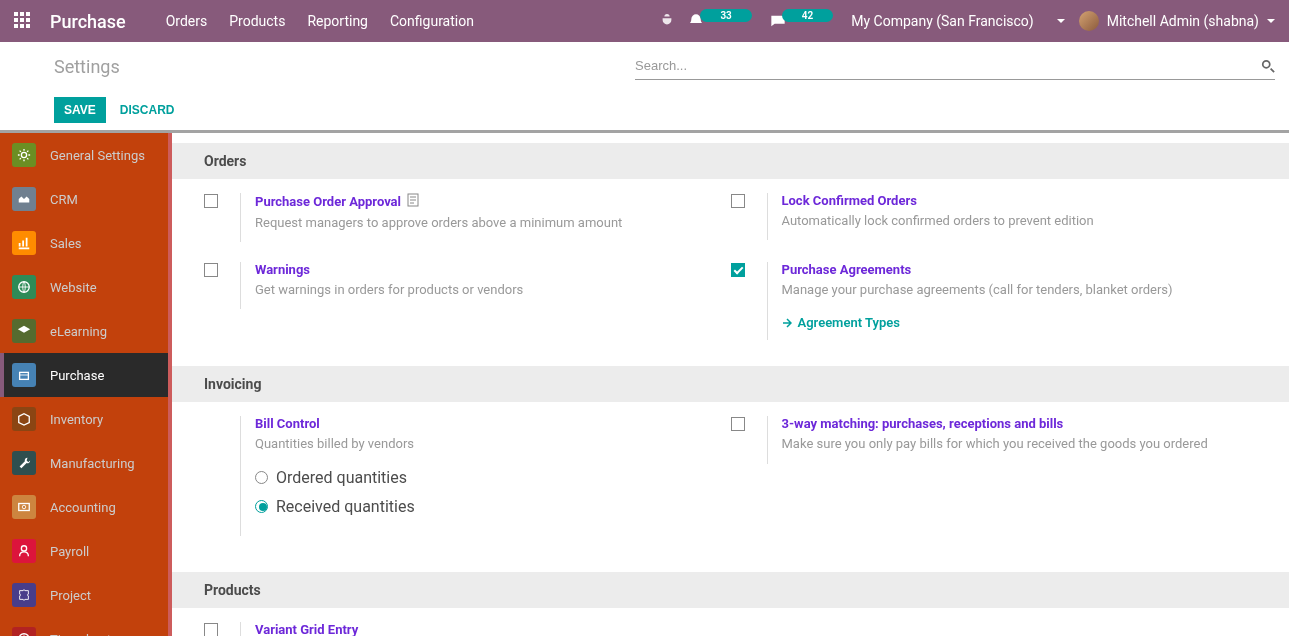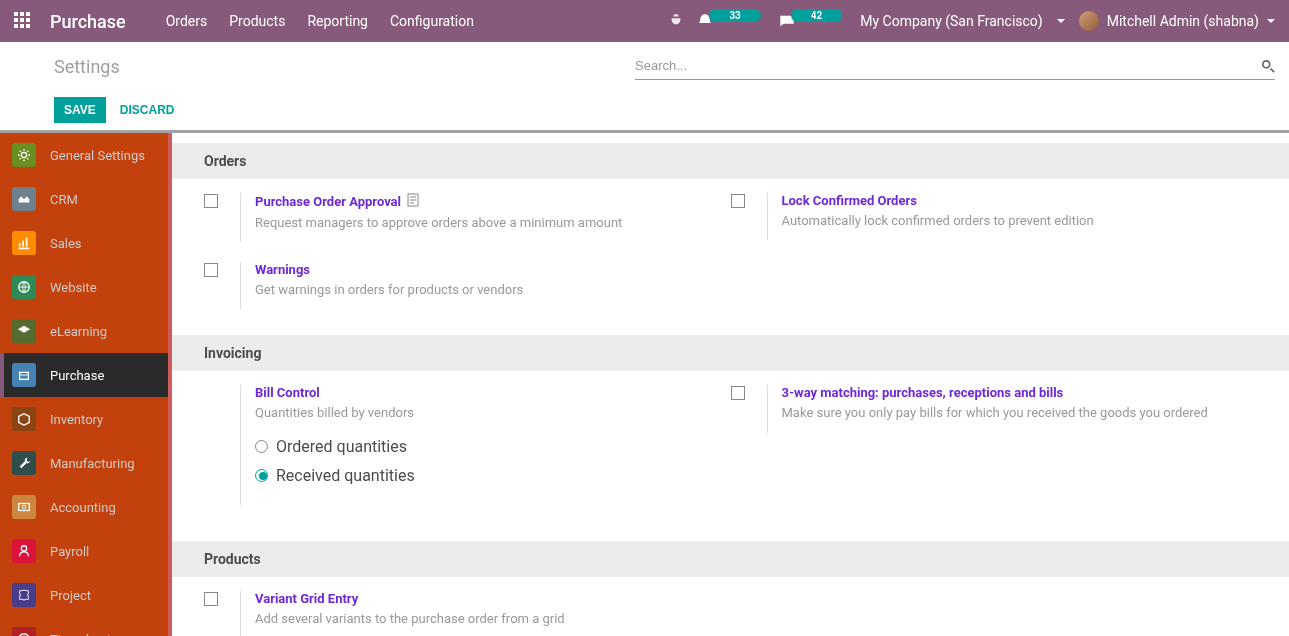--- a/index.html
+++ b/index.html
@@ -10,21 +10,21 @@
 .apps-grid { width: 18px; height: 18px; display: grid; grid-template-columns: repeat(3,4px); grid-template-rows: repeat(3,4px); gap: 2px; cursor: pointer; margin-right: 18px; }
 .apps-grid span { background: #fff; width: 4px; height: 4px; }
 .app-name { font-size: 18px; font-weight: 500; margin-right: 40px; }
 .nav-menu { display: flex; gap: 22px; }
 .nav-menu div { font-size: 14px; color: #fff; cursor: pointer; }
 .header-right { margin-left: auto; display: flex; align-items: center; gap: 14px; }
 .bug-icon svg { width: 14px; height: 14px; fill: #fff; opacity: 0.85; }
 .badge-wrap { position: relative; display: flex; align-items: center; cursor: pointer; }
 .badge-wrap svg { width: 16px; height: 16px; fill: #fff; }
 .badge { background: #00a09d; color: #fff; font-size: 10px; font-weight: 600; padding: 1px 20px; border-radius: 8px; position: relative; top: -6px; left: -4px; }
-.company-select { font-size: 14px; display: flex; align-items: center; gap: 14px; cursor: pointer; }
+.company-select { font-size: 14px; display: flex; align-items: center; gap: 23px; cursor: pointer; }
 .caret { width: 0; height: 0; border-left: 4px solid transparent; border-right: 4px solid transparent; border-top: 4px solid #fff; }
 .avatar { width: 20px; height: 20px; border-radius: 50%; background: linear-gradient(135deg,#d4a373,#8b5a3c); display: inline-block; }
 .user-select { font-size: 14px; display: flex; align-items: center; gap: 8px; cursor: pointer; }
 
 
 .control-bar { background: #fff; border-bottom: 3px solid #a3a3a3; padding-left: 40px; }
 .control-top { height: 48px; display: flex; align-items: center; padding: 0 14px; }
 .page-title { font-size: 18px; color: #a0a0a0; font-weight: 400; }
 .search-wrap { margin-left: auto; width: 640px; display: flex; align-items: center; border-bottom: 1px solid #999; height: 28px; }
 .search-wrap input { border: none; background: transparent; flex: 1; font-size: 13px; color: #666; outline: none; }
@@ -274,20 +274,35 @@
     <div class="settings-row">
       <div class="setting-col">
         <div class="check-wrap"><span class="checkbox"></span></div>
         <div class="setting-body">
           <div class="setting-title">
               <span>Warnings</span>
             </div>
           <div class="setting-desc">Get warnings in orders for products or vendors</div>
         </div>
       </div>
+      <div class="setting-col">
+        <div class="check-wrap"><span class="checkbox checked"></span></div>
+        <div class="setting-body">
+          <div class="setting-title">
+              <span>Purchase Agreements</span>
+            </div>
+          <div class="setting-desc">Manage your purchase agreements (call for tenders, blanket orders)</div>
+          <div class="setting-link">
+            <svg viewBox="0 0 10 10">
+                <path d="M1 5h7M5 1l4 4-4 4" stroke="#00a09d" stroke-width="1.5" fill="none"></path>
+              </svg>
+            <span>Agreement Types</span>
+          </div>
+        </div>
+      </div>
     </div>
 
     <div style="height: 20px"></div>
 
     <div class="section-header">Invoicing</div>
 
     <div class="settings-row">
       <div class="setting-col">
         <div class="check-wrap"></div>
         <div class="setting-body">

